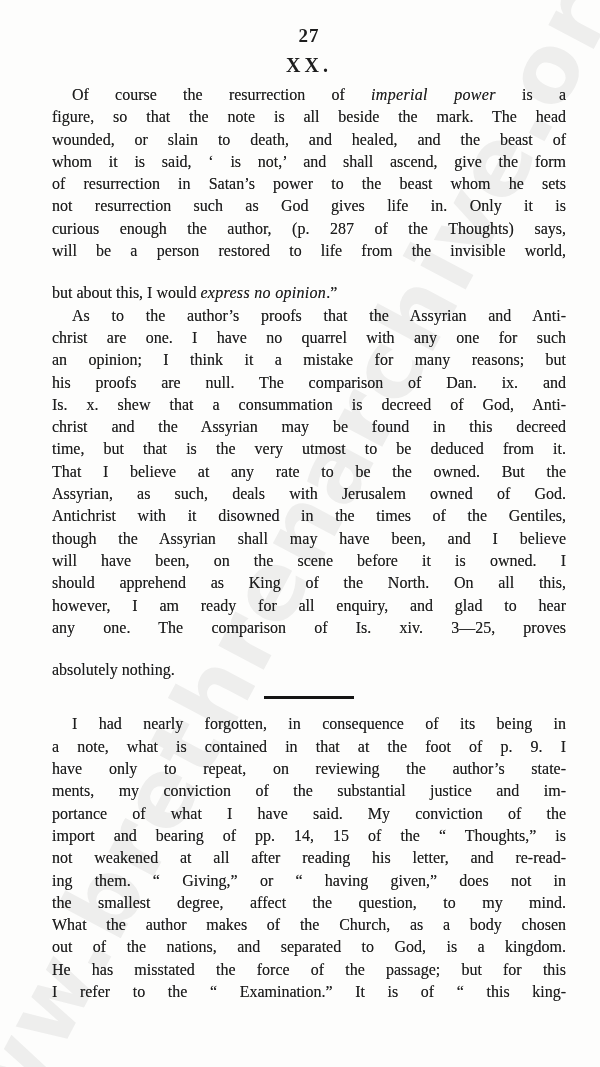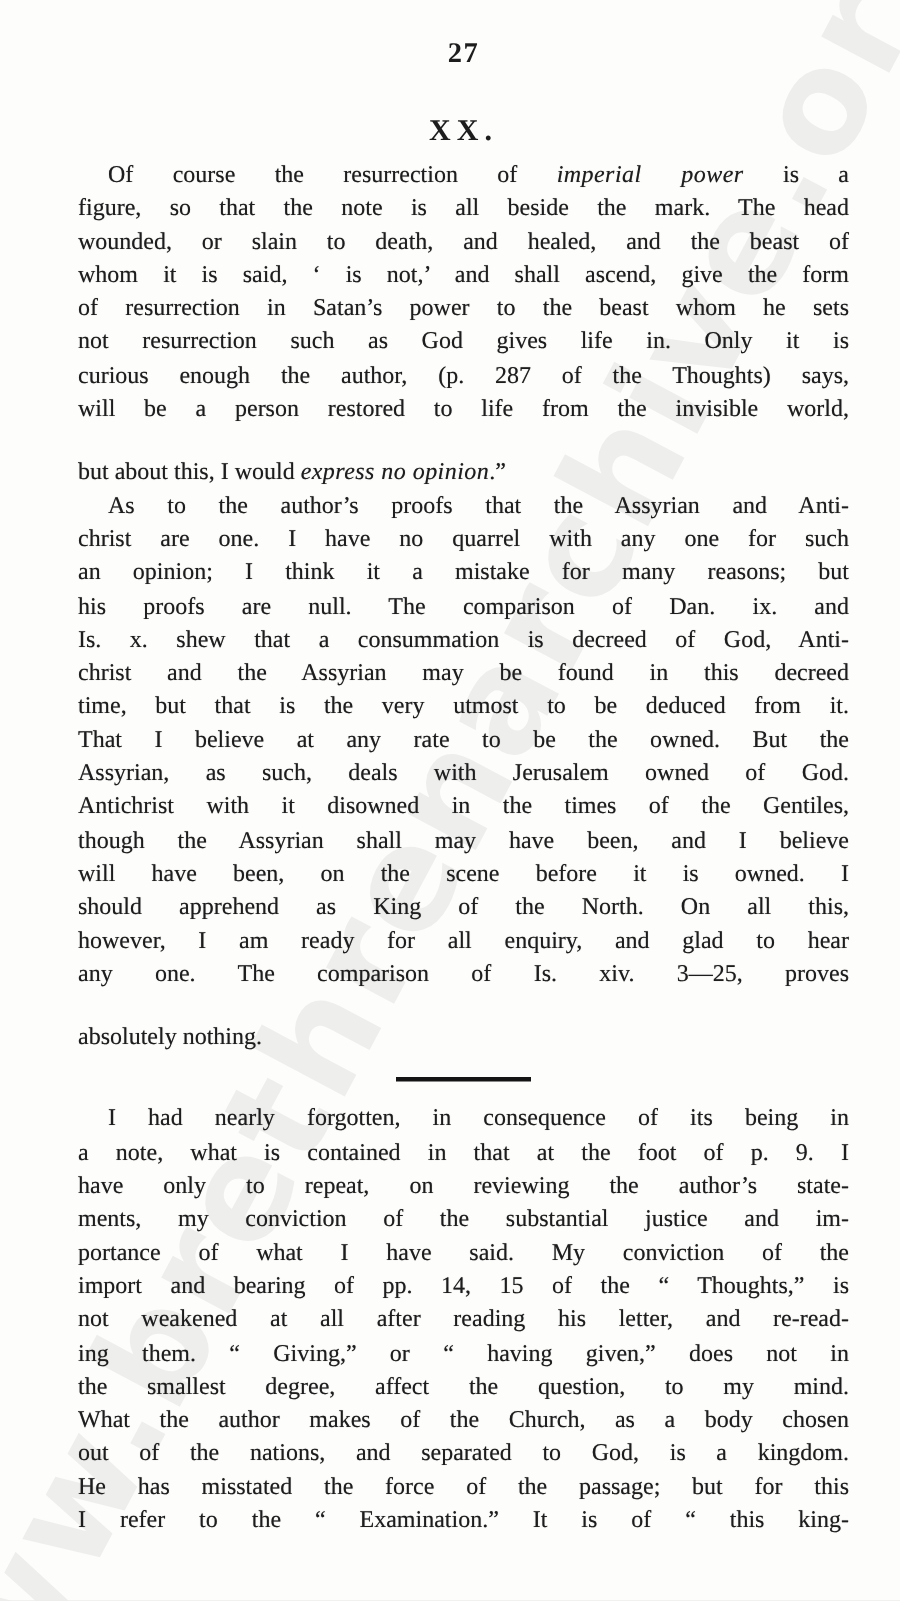--- a/index.html
+++ b/index.html
@@ -36,21 +36,21 @@
     text-align: center;
     font-size: 19px;
     font-weight: bold;
     letter-spacing: 1px;
   }
   .heading {
     text-align: center;
     font-size: 20px;
     font-weight: bold;
     letter-spacing: 4px;
-    margin-top: 29px;
+    margin-top: 7px;
     margin-bottom: 7px;
   }
   .sections { margin-top: 0; }
   .paragraph { margin: 0; }
   .line {
     font-size: 16px;
     line-height: 22.3px;
     text-align: justify;
     text-align-last: justify;
     text-shadow: 0 0 0.5px rgba(20,20,20,0.55);

